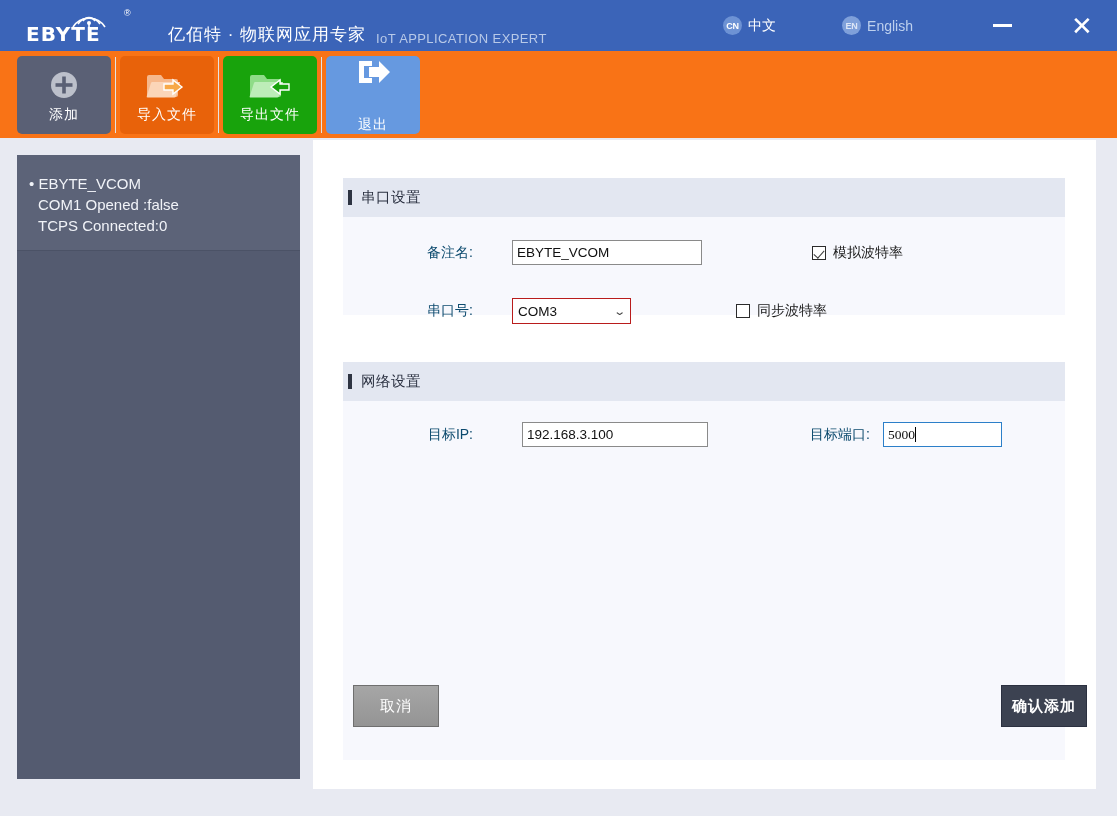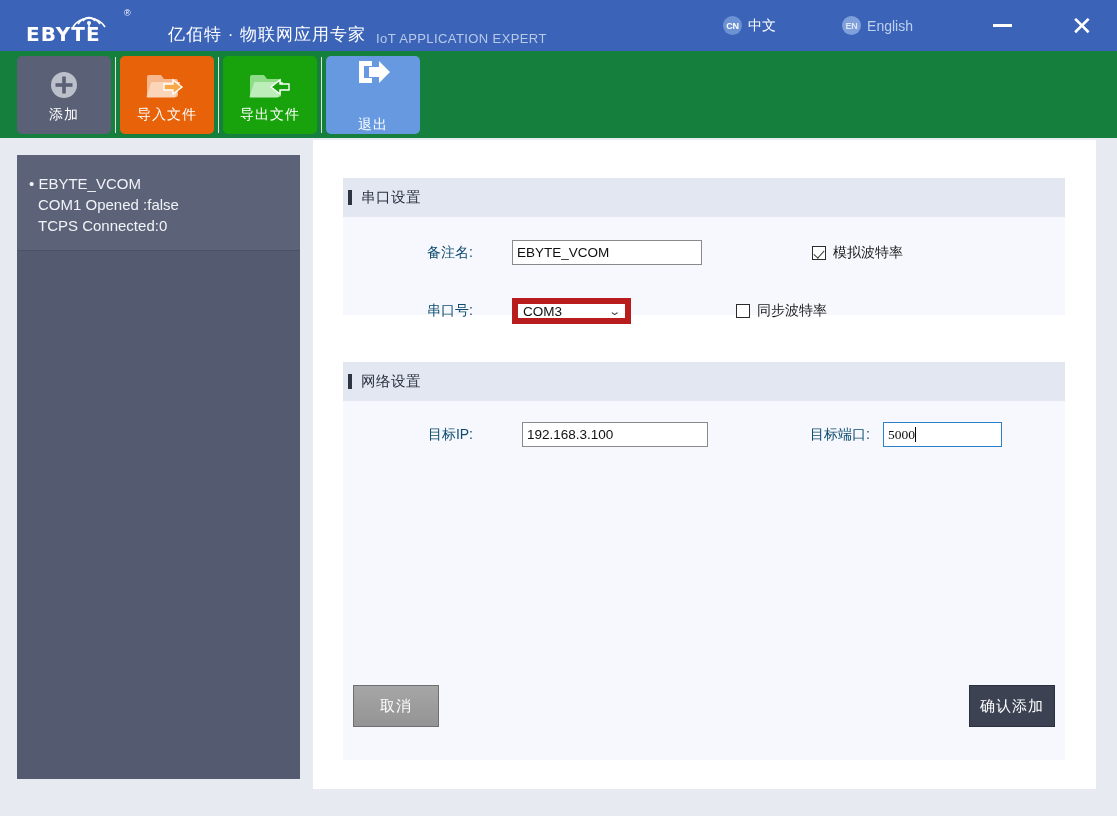--- a/index.html
+++ b/index.html
@@ -108,21 +108,21 @@
     background: #ffffff;
   }
   .win-close { margin-right: 12px; font-size: 26px; line-height: 1;
     font-family: "DejaVu Sans", sans-serif; font-weight: 300; }
 
   
   .toolbar {
     position: absolute;
     left: 0; top: 51px;
     width: 1117px; height: 87px;
-    background: #15803d;
+    background: #f97316;
     display: flex;
     align-items: center;
     padding-left: 17px;
   }
   .tbtn {
     width: 94px; height: 78px;
     border-radius: 5px;
     display: flex;
     flex-direction: column;
     align-items: center;
@@ -237,21 +237,21 @@
   .caret {
     display: inline-block;
     width: 1px; height: 15px;
     background: #000;
     vertical-align: -3px;
     margin-left: 0px;
   }
   .combo {
     height: 26px;
     width: 119px;
-    border: 6px solid #b91c1c;
+    border: 1px solid #b91c1c;
     background: #ffffff;
     display: flex;
     align-items: center;
     justify-content: space-between;
     padding: 0 6px 0 5px;
     font-size: 13.5px;
     color: #101010;
     cursor: pointer;
   }
   .chev {
@@ -291,24 +291,25 @@
     letter-spacing: 1px;
     cursor: pointer;
   }
   .btn-cancel {
     left: 10px; top: 323px;
     background: linear-gradient(180deg,#a6a6a6 0%, #949494 100%);
     border: 1px solid #6f6f6f;
     color: #ffffff;
   }
   .btn-confirm {
-    left: 626px; top: 323px;
+    left: 658px; top: 323px;
     background: #3c4251;
     border: 1px solid #2b3040;
     color: #ffffff;
+    font-weight: bold;
   }
 </style>
 </head>
 <body>
 
 <div class="app">
 
   <div class="titlebar">
 
     <div class="logo-block">

